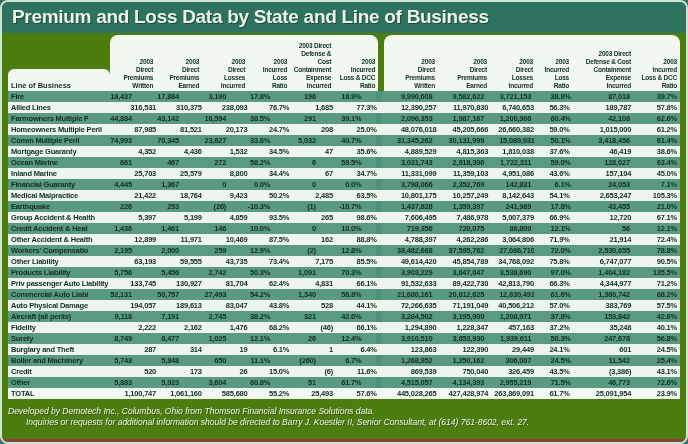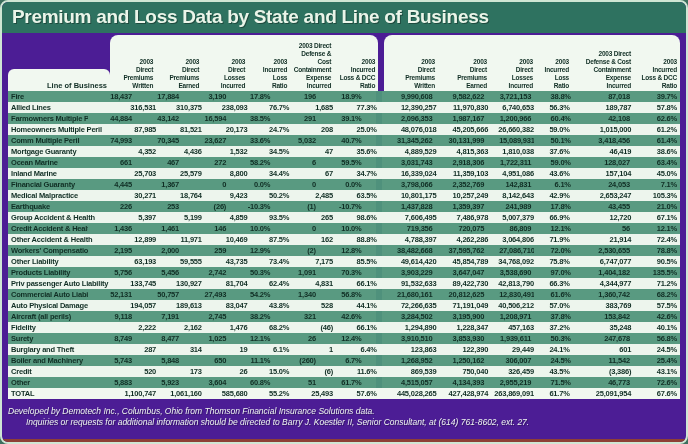--- a/index.html
+++ b/index.html
@@ -1,39 +1,39 @@
 <!DOCTYPE html>
 <html><head>
 <meta charset="utf-8">
 <style>
   html,body{margin:0;padding:0;background:#3c6f5e;}
   .page{
     width:688px;height:444px;box-sizing:border-box;margin:0 auto;
     border:2px solid #cfe6d4;border-radius:8px;overflow:hidden;
-    background:#4c1d95;display:flex;flex-direction:column;
+    background:#4d7c0f;display:flex;flex-direction:column;
     font-family:"Liberation Sans",sans-serif;color:#102e24;
   }
   .titlebar{background:#2e7260;padding:4px 10px 5px;flex:0 0 auto;}
   .titlebar h1{margin:0;font-size:19px;font-weight:bold;color:#eaf5e9;
     letter-spacing:-0.3px;text-shadow:1px 1px 0 rgba(0,0,0,.35);}
   .body{flex:1 1 auto;padding:2px 6px 0;display:flex;flex-direction:column;overflow:hidden;}
   .sec-row{display:flex;align-items:center;height:16px;margin-top:6px;}
   .sec-spacer{width:106px;}
   .sec{display:flex;align-items:center;justify-content:center;gap:6px;}
   .sec.nd{width:268px;}
   .sec.gap{width:6px;}
   .sec.cw{width:296px;}
   .sec-name{font-size:10px;font-weight:bold;color:#f2faf2;letter-spacing:.2px;
     text-shadow:1px 1px 0 rgba(0,0,0,.35);}
   .badge{background:#2e7260;color:#e9f5e9;font-size:5.5px;font-style:italic;
     padding:1px 5px;border-radius:4px;white-space:nowrap;}
   .head-row{display:flex;align-items:flex-end;height:56px;}
   .lob-box{width:106px;box-sizing:border-box;background:#f1f8f0;border-radius:6px 6px 0 0;
     height:22px;display:flex;align-items:flex-end;padding:0 2px 1px 3px;}
-  .lob-box .t{font-size:7.5px;font-weight:bold;margin-left:36px;}
+  .lob-box .t{font-size:7.5px;font-weight:bold;}
   .panel{display:flex;align-items:flex-end;background:#f1f8f0;border-radius:8px 8px 0 0;height:56px;}
   .panel.nd{width:268px;}
   .head-gap{width:6px;height:56px;}
   .panel.cw{width:296px;}
   .hc{box-sizing:border-box;font-size:6.5px;font-weight:bold;line-height:1.22;
     white-space:pre-line;text-align:right;padding:0 3px 1px 0;letter-spacing:-0.2px;}
   .rows{flex:0 0 auto;}
   .row{display:flex;height:11px;line-height:11px;font-size:7.5px;font-weight:bold;letter-spacing:-0.2px;}
   .row.g{background:#599a81;gap:12px;}
   .row.w{background:#edf5ed;align-items:flex-end;}
@@ -237,21 +237,21 @@
         </div>
         <div class="row w">
           <div class="cell lob c-lob">Inland Marine</div>
           <div class="cell c-n1">25,703</div>
           <div class="cell c-n2">25,579</div>
           <div class="cell c-n3">8,800</div>
           <div class="cell c-n4">34.4%</div>
           <div class="cell c-n5">67</div>
           <div class="cell c-n6">34.7%</div>
           <div class="c-gap"></div>
-          <div class="cell c-w1">16,339,024</div>
+          <div class="cell c-w1">11,331,099</div>
           <div class="cell c-w2">11,359,103</div>
           <div class="cell c-w3">4,951,086</div>
           <div class="cell c-w4">43.6%</div>
           <div class="cell c-w5">157,104</div>
           <div class="cell c-w6">45.0%</div>
         </div>
         <div class="row g">
           <div class="cell lob c-lob">Financial Guaranty</div>
           <div class="cell c-n1">4,445</div>
           <div class="cell c-n2">1,367</div>
@@ -262,31 +262,31 @@
           <div class="c-gap"></div>
           <div class="cell c-w1">3,798,066</div>
           <div class="cell c-w2">2,352,769</div>
           <div class="cell c-w3">142,831</div>
           <div class="cell c-w4">6.1%</div>
           <div class="cell c-w5">24,053</div>
           <div class="cell c-w6">7.1%</div>
         </div>
         <div class="row w">
           <div class="cell lob c-lob">Medical Malpractice</div>
-          <div class="cell c-n1">30,271</div>
+          <div class="cell c-n1">21,422</div>
           <div class="cell c-n2">18,764</div>
           <div class="cell c-n3">9,423</div>
           <div class="cell c-n4">50.2%</div>
           <div class="cell c-n5">2,485</div>
           <div class="cell c-n6">63.5%</div>
           <div class="c-gap"></div>
           <div class="cell c-w1">10,801,175</div>
           <div class="cell c-w2">10,257,249</div>
           <div class="cell c-w3">8,142,643</div>
-          <div class="cell c-w4">42.9%</div>
+          <div class="cell c-w4">54.1%</div>
           <div class="cell c-w5">2,653,247</div>
           <div class="cell c-w6">105.3%</div>
         </div>
         <div class="row g">
           <div class="cell lob c-lob">Earthquake</div>
           <div class="cell c-n1">226</div>
           <div class="cell c-n2">253</div>
           <div class="cell c-n3">(26)</div>
           <div class="cell c-n4">-10.3%</div>
           <div class="cell c-n5">(1)</div>
@@ -562,21 +562,21 @@
           <div class="cell c-n3">585,680</div>
           <div class="cell c-n4">55.2%</div>
           <div class="cell c-n5">25,493</div>
           <div class="cell c-n6">57.6%</div>
           <div class="c-gap"></div>
           <div class="cell c-w1">445,028,265</div>
           <div class="cell c-w2">427,428,974</div>
           <div class="cell c-w3">263,869,091</div>
           <div class="cell c-w4">61.7%</div>
           <div class="cell c-w5">25,091,954</div>
-          <div class="cell c-w6">67.6%</div>
+          <div class="cell c-w6">23.9%</div>
         </div>
       </div>
 
     <div class="footer">
       <div class="l1">Developed by Demotech Inc., Columbus, Ohio from Thomson Financial Insurance Solutions data.</div>
       <div class="l2">Inquiries or requests for additional information should be directed to Barry J. Koestler II, Senior Consultant, at (614) 761-8602, ext. 27.</div>
     </div>
 
   </div>
 

